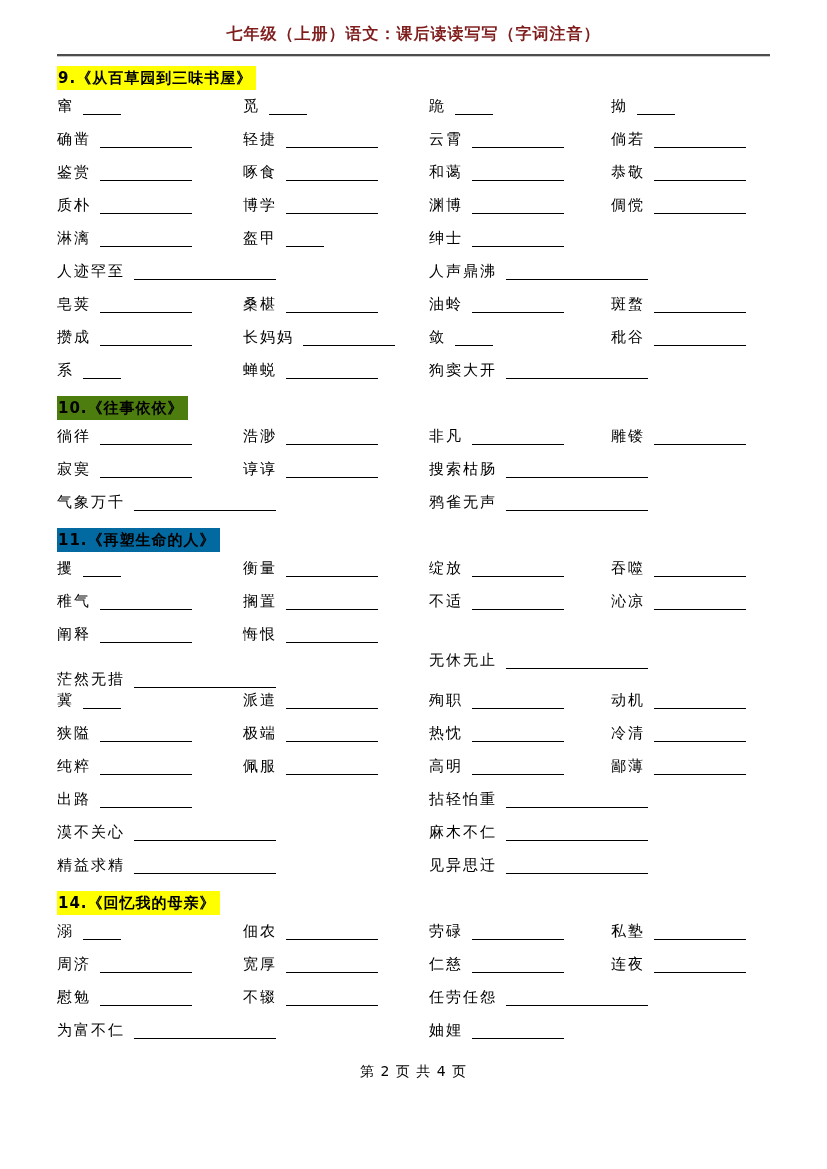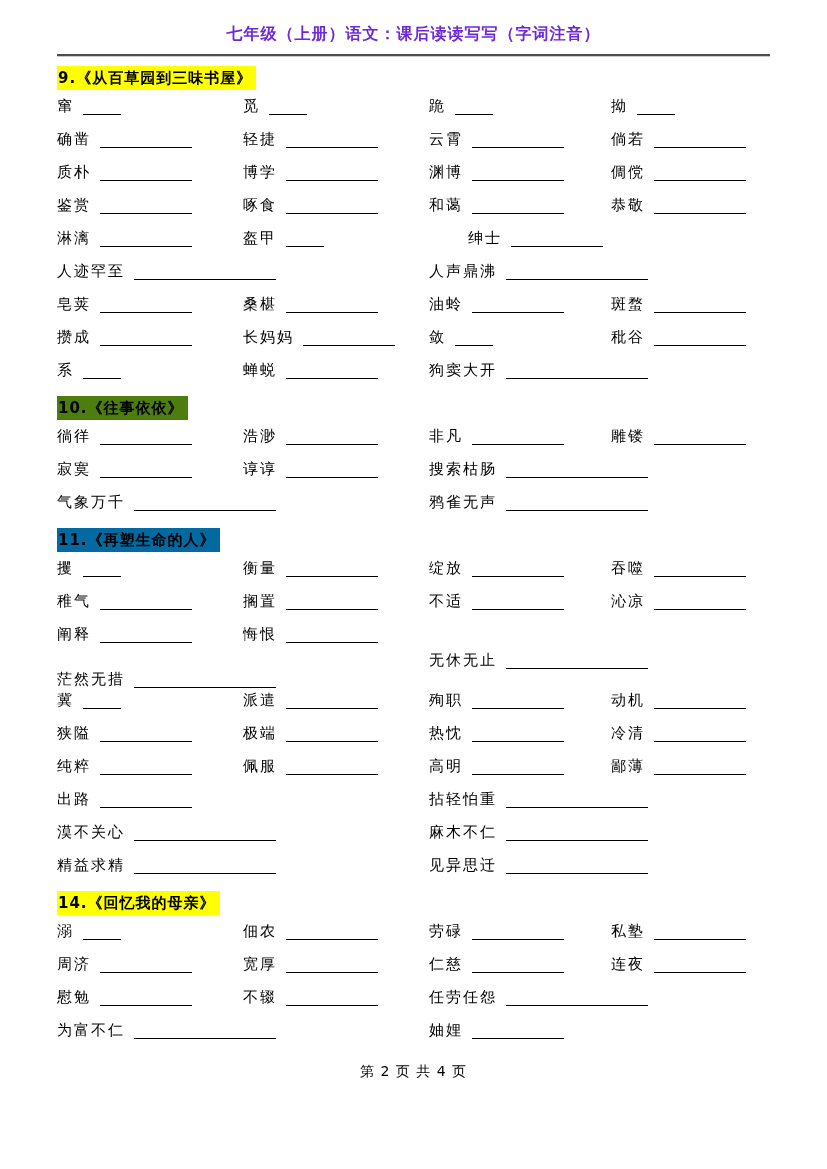--- a/index.html
+++ b/index.html
@@ -38,52 +38,52 @@
   .u-l{width:142px;}
   .footer{
     text-align:center;font-size:14px;margin-top:16px;
     letter-spacing:1px;
   }
 </style>
 </head>
 <body>
 
 <div class="page">
-  <div class="title" style="color: #6d28d9;">七年级（上册）语文：课后读读写写（字词注音）</div>
+  <div class="title" style="color: #7f1d1d;">七年级（上册）语文：课后读读写写（字词注音）</div>
   <div class="rule"></div>
   <div id="sections">
       <div class="sec-heading-wrap"><span class="sec-heading" style="background: rgb(255, 255, 0);">9.《从百草园到三味书屋》</span></div>
       <div class="row">
         <span class="entry" style="grid-column: 1 / span 1;"><span>窜</span><span class="blank u-s"></span></span>
         <span class="entry" style="grid-column: 2 / span 1;"><span>觅</span><span class="blank u-s"></span></span>
         <span class="entry" style="grid-column: 3 / span 1;"><span>跪</span><span class="blank u-s"></span></span>
         <span class="entry" style="grid-column: 4 / span 1;"><span>拗</span><span class="blank u-s"></span></span>
       </div>
       <div class="row">
         <span class="entry" style="grid-column: 1 / span 1;"><span>确凿</span><span class="blank u-m"></span></span>
         <span class="entry" style="grid-column: 2 / span 1;"><span>轻捷</span><span class="blank u-m"></span></span>
         <span class="entry" style="grid-column: 3 / span 1;"><span>云霄</span><span class="blank u-m"></span></span>
         <span class="entry" style="grid-column: 4 / span 1;"><span>倘若</span><span class="blank u-m"></span></span>
       </div>
       <div class="row">
+        <span class="entry" style="grid-column: 1 / span 1;"><span>鉴赏</span><span class="blank u-m"></span></span>
+        <span class="entry" style="grid-column: 2 / span 1;"><span>啄食</span><span class="blank u-m"></span></span>
+        <span class="entry" style="grid-column: 3 / span 1;"><span>和蔼</span><span class="blank u-m"></span></span>
+        <span class="entry" style="grid-column: 4 / span 1;"><span>恭敬</span><span class="blank u-m"></span></span>
+      </div>
+      <div class="row">
         <span class="entry" style="grid-column: 1 / span 1;"><span>质朴</span><span class="blank u-m"></span></span>
         <span class="entry" style="grid-column: 2 / span 1;"><span>博学</span><span class="blank u-m"></span></span>
         <span class="entry" style="grid-column: 3 / span 1;"><span>渊博</span><span class="blank u-m"></span></span>
         <span class="entry" style="grid-column: 4 / span 1;"><span>倜傥</span><span class="blank u-m"></span></span>
       </div>
       <div class="row">
-        <span class="entry" style="grid-column: 1 / span 1;"><span>鉴赏</span><span class="blank u-m"></span></span>
-        <span class="entry" style="grid-column: 2 / span 1;"><span>啄食</span><span class="blank u-m"></span></span>
-        <span class="entry" style="grid-column: 3 / span 1;"><span>和蔼</span><span class="blank u-m"></span></span>
-        <span class="entry" style="grid-column: 4 / span 1;"><span>恭敬</span><span class="blank u-m"></span></span>
-      </div>
-      <div class="row">
         <span class="entry" style="grid-column: 1 / span 1;"><span>淋漓</span><span class="blank u-m"></span></span>
         <span class="entry" style="grid-column: 2 / span 1;"><span>盔甲</span><span class="blank u-s"></span></span>
-        <span class="entry" style="grid-column: 3 / span 1; margin-left: 39px;"><span>绅士</span><span class="blank u-m"></span></span>
+        <span class="entry" style="grid-column: 3 / span 1;"><span>绅士</span><span class="blank u-m"></span></span>
       </div>
       <div class="row">
         <span class="entry" style="grid-column: 1 / span 2;"><span>人迹罕至</span><span class="blank u-l"></span></span>
         <span class="entry" style="grid-column: 3 / span 2;"><span>人声鼎沸</span><span class="blank u-l"></span></span>
       </div>
       <div class="row">
         <span class="entry" style="grid-column: 1 / span 1;"><span>皂荚</span><span class="blank u-m"></span></span>
         <span class="entry" style="grid-column: 2 / span 1;"><span>桑椹</span><span class="blank u-m"></span></span>
         <span class="entry" style="grid-column: 3 / span 1;"><span>油蛉</span><span class="blank u-m"></span></span>
         <span class="entry" style="grid-column: 4 / span 1;"><span>斑蝥</span><span class="blank u-m"></span></span>

